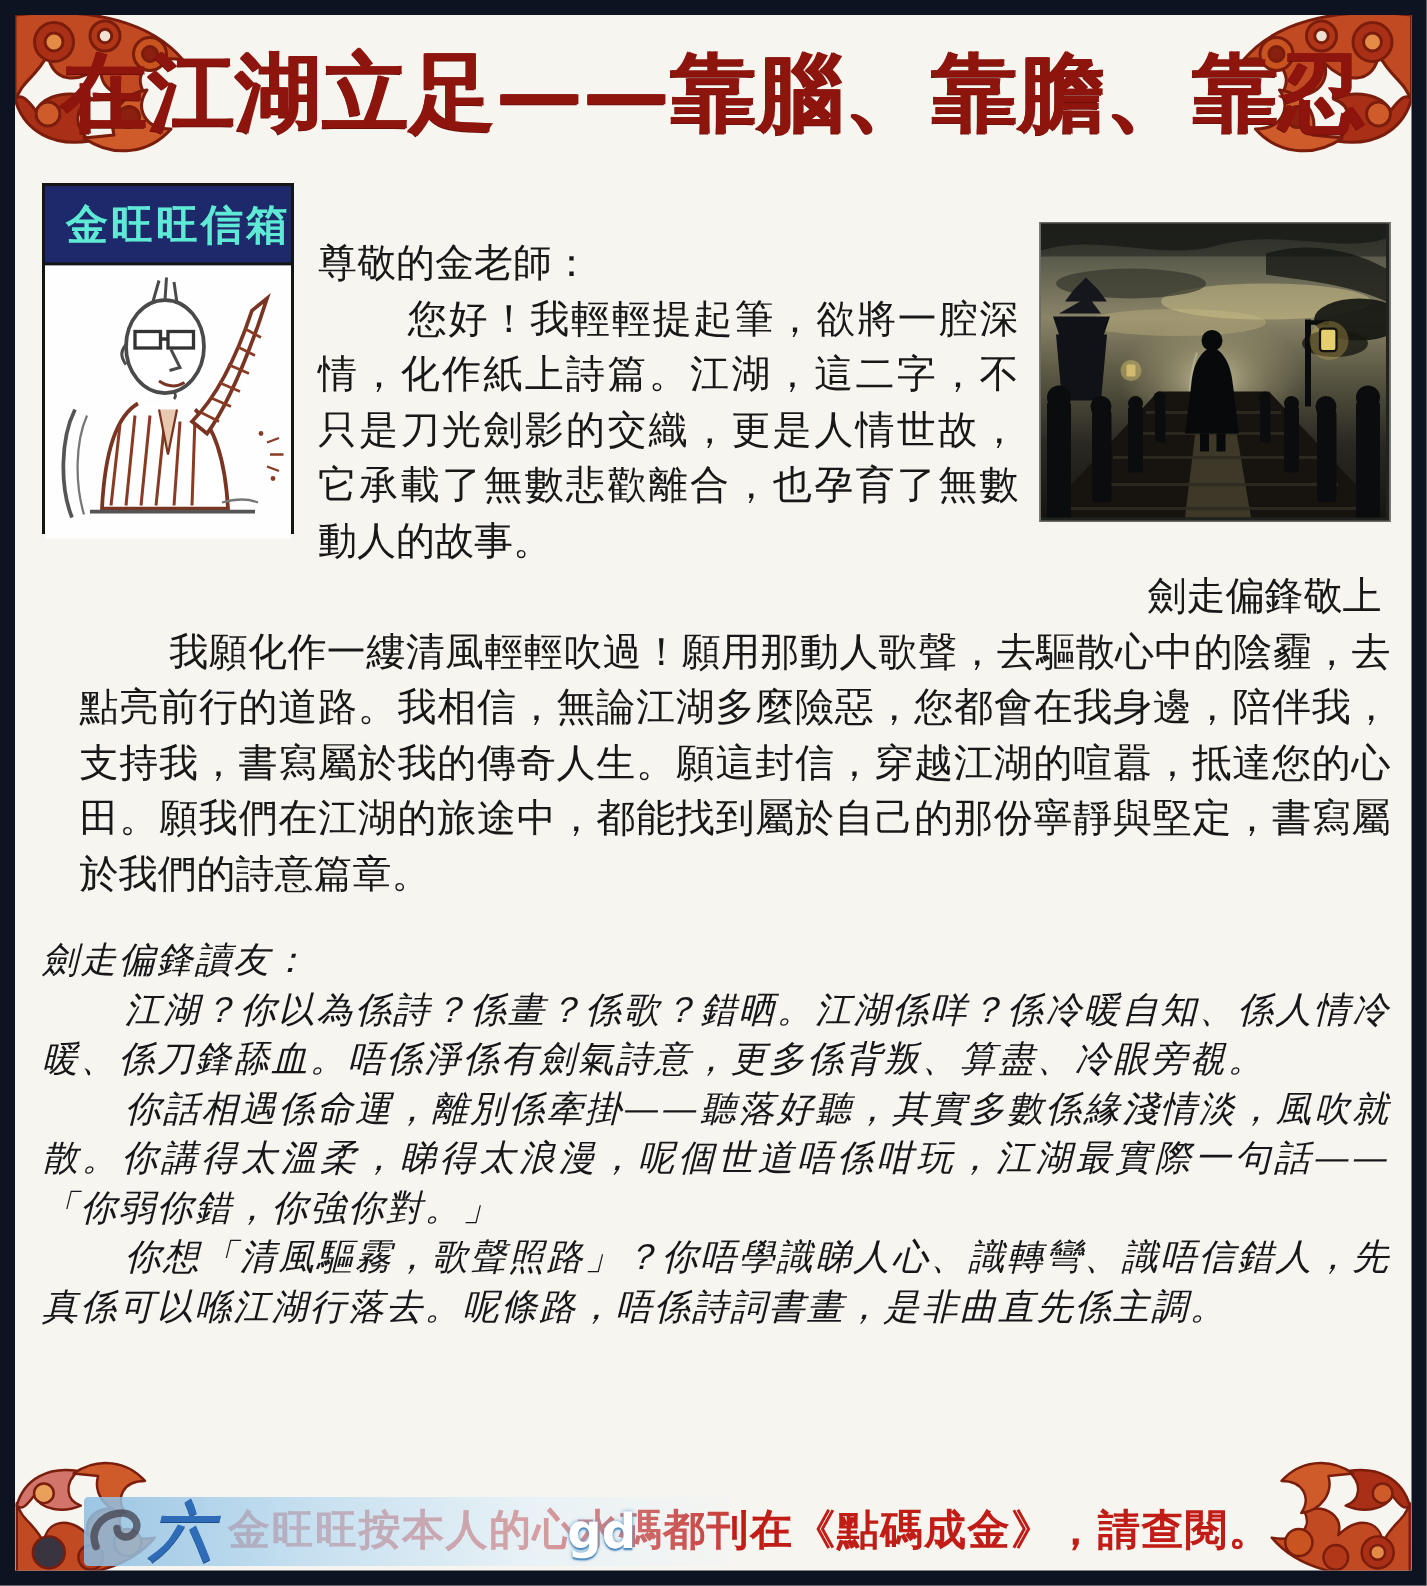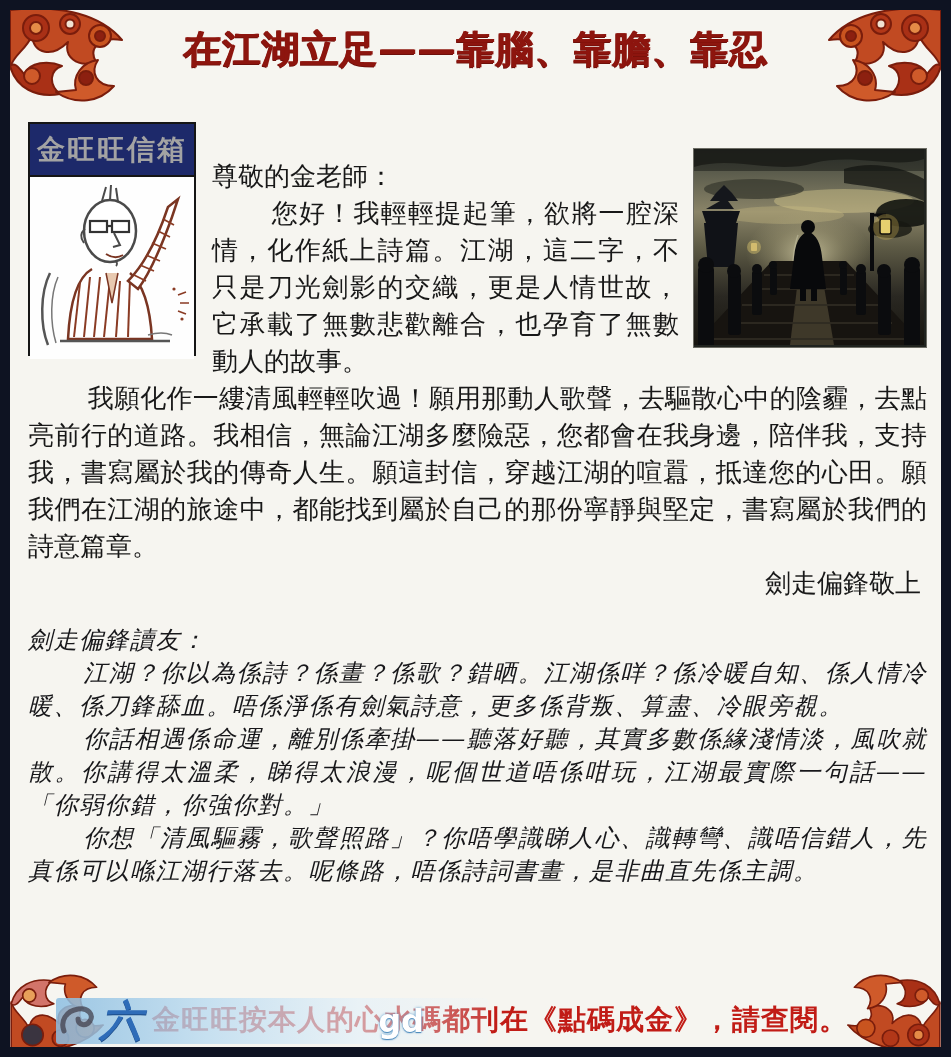--- a/index.html
+++ b/index.html
@@ -9,21 +9,21 @@
     box-sizing:border-box;
     background:#f6f5f0;
     border:10px solid #0e1322;
     overflow:hidden;
     font-family:"DejaVu Serif","Liberation Serif",serif;
   }
   
   .page-title{
     position:absolute;top:14px;left:0;right:0;
     text-align:center;
-    font-size:38px;font-weight:bold;
+    font-size:57px;font-weight:bold;
     color:#8d150e;
     letter-spacing:1px;
     text-shadow:1.2px 0 0 #8d150e, 0 1px 0 #6d0f0a;
     margin:0;
     font-family:"DejaVu Serif","Liberation Serif",serif;
     z-index:3;
   }
   
   .orn{position:absolute;z-index:2;}
   .orn svg{display:block;}
@@ -40,24 +40,24 @@
   .logo-box{
     float:left;
     width:168px;height:234px;
     margin:4px 16px 6px 0;
     border:2px solid #151515;
     background:#fff;
     box-sizing:border-box;
   }
   .logo-header{
     background:#1d296a;
-    color:#a3a3a3;
+    color:#5eead4;
     font-weight:bold;
     font-size:28px;
-    text-align:center;
+    text-align:right;
     padding:7px 0 6px 0;
     letter-spacing:2px;
     border-bottom:2px solid #151515;
     font-family:"DejaVu Sans","Liberation Sans",sans-serif;
   }
   .logo-art{height:182px;background:#fefefe;overflow:hidden;}
   .photo{
     float:right;
     width:232px;height:198px;
     margin:30px 0 12px 14px;
@@ -65,21 +65,21 @@
     background:#20231f;
     overflow:hidden;
   }
   p{margin:0;}
   .serif{
     font-size:26px;
     line-height:37px;
     text-align:justify;
     color:#181818;
   }
-  .serif.para{text-indent:2.3em;}
+  .serif.para{text-indent:2.3em;padding-left:25px;}
   .salut{text-indent:0;margin-top:40px;}
   .signoff-letter{text-align:right;padding-right:6px;}
   .kai{
     font-size:24px;
     line-height:33px;
     letter-spacing:1.5px;
     color:#17171a;
     font-style:italic;
     text-align:justify;
     font-family:"DejaVu Serif","Liberation Serif",serif;
@@ -320,22 +320,22 @@
         <path d="M104,86 C101,94 100,102 99,112" stroke="#d8d4b8" stroke-width="1.4" opacity="0.4" fill="none"></path>
         <rect x="106" y="140" width="6" height="12" fill="#08090b"></rect>
         <rect x="117" y="140" width="6" height="12" fill="#08090b"></rect>
 
         <rect x="0" y="0" width="230" height="22" fill="#101210" opacity="0.45"></rect>
       </svg>
     </div>
 
     <p class="serif salut">尊敬的金老師：</p>
     <p class="serif para">您好！我輕輕提起筆，欲將一腔深情，化作紙上詩篇。江湖，這二字，不只是刀光劍影的交織，更是人情世故，它承載了無數悲歡離合，也孕育了無數動人的故事。</p>
+    <p class="serif signoff-letter">劍走偏鋒敬上</p>
     <p class="serif para">我願化作一縷清風輕輕吹過！願用那動人歌聲，去驅散心中的陰霾，去點亮前行的道路。我相信，無論江湖多麼險惡，您都會在我身邊，陪伴我，支持我，書寫屬於我的傳奇人生。願這封信，穿越江湖的喧囂，抵達您的心田。願我們在江湖的旅途中，都能找到屬於自己的那份寧靜與堅定，書寫屬於我們的詩意篇章。</p>
-    <p class="serif signoff-letter">劍走偏鋒敬上</p>
 
     <p class="kai salut">劍走偏鋒讀友：</p>
     <p class="kai para">江湖？你以為係詩？係畫？係歌？錯晒。江湖係咩？係冷暖自知、係人情冷暖、係刀鋒舔血。唔係淨係有劍氣詩意，更多係背叛、算盡、冷眼旁覩。</p>
     <p class="kai para">你話相遇係命運，離別係牽掛——聽落好聽，其實多數係緣淺情淡，風吹就散。你講得太溫柔，睇得太浪漫，呢個世道唔係咁玩，江湖最實際一句話——「你弱你錯，你強你對。」</p>
     <p class="kai para">你想「清風驅霧，歌聲照路」？你唔學識睇人心、識轉彎、識唔信錯人，先真係可以喺江湖行落去。呢條路，唔係詩詞書畫，是非曲直先係主調。</p>
 
   </div>
 
   <div class="footer-note">金旺旺按本人的心水碼都刊在《點碼成金》，請查閱。</div>
 

